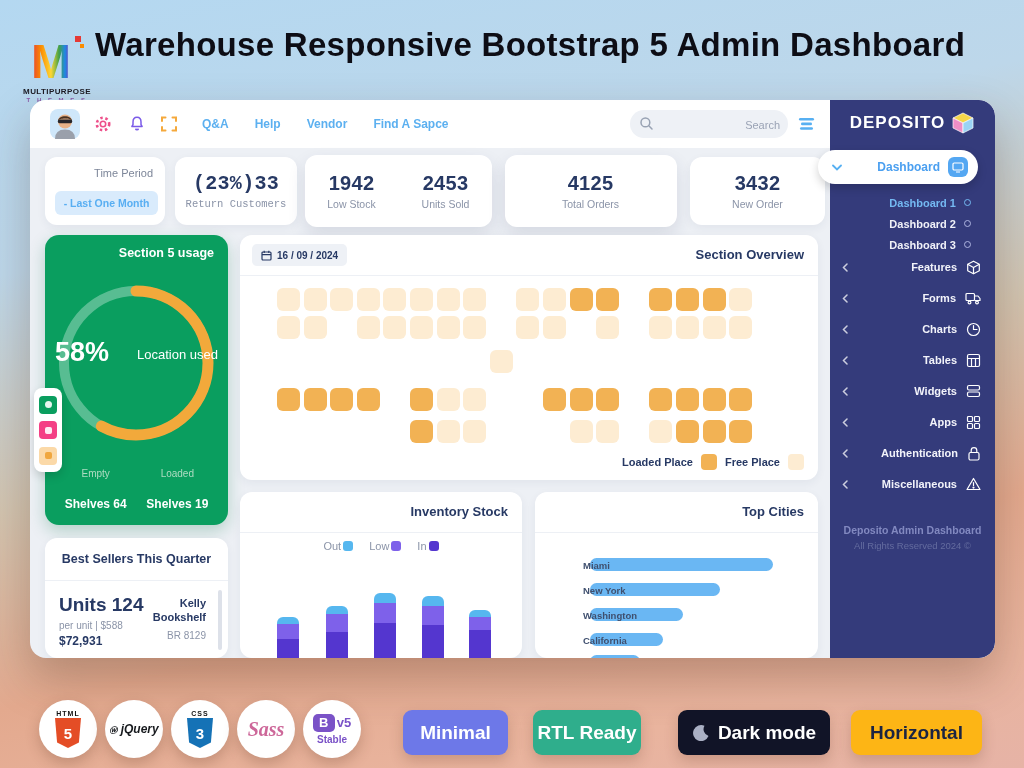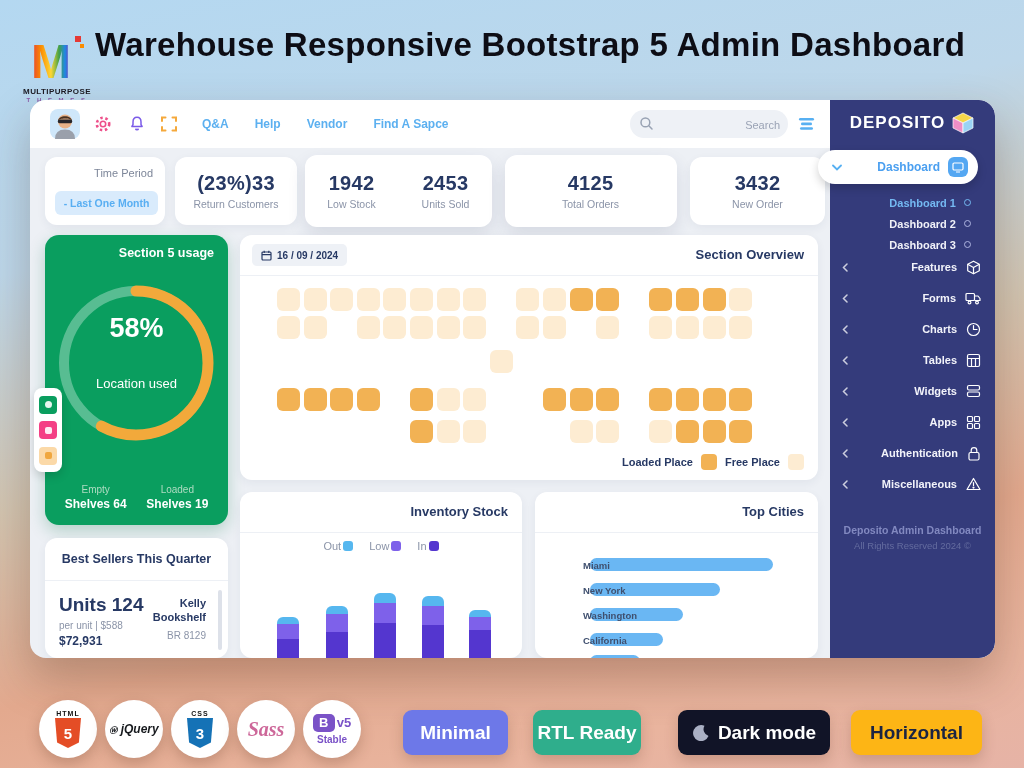--- a/index.html
+++ b/index.html
@@ -54,27 +54,27 @@
   .stat-cell{flex:1;text-align:center;}
   .vdiv{width:1px;background:#e7eaf0;margin:10px 0;}
   .tp-label{position:absolute;right:12px;top:10px;font-size:11px;color:#7d8699;}
   .tp-chip{position:absolute;left:10px;bottom:10px;width:103px;height:24px;background:#d9ebfc;border-radius:6px;
            color:#58aef2;font-size:10.5px;font-weight:bold;display:flex;align-items:center;justify-content:center;cursor:pointer;}
 
   
   .usage-card{left:15px;top:135px;width:183px;height:290px;background:#0a9e5f;border-radius:14px;
               box-shadow:0 6px 16px rgba(10,120,70,.25);}
   .usage-title{position:absolute;right:14px;top:11px;color:#fff;font-size:12.5px;font-weight:bold;}
-  .donut-center{position:absolute;left:0;top:0;width:100%;height:100%;display:flex;flex-direction:column;
+  .donut-center{position:absolute;left:0;top:0;width:100%;height:100%;display:flex;flex-direction:row;
                 align-items:center;justify-content:center;color:#fff;gap:28px;}
   .donut-pct{font-size:27px;font-weight:bold;}
   .donut-cap{font-size:13px;margin-top:4px;}
   .usage-stats{position:absolute;left:0;bottom:14px;width:100%;display:flex;justify-content:space-evenly;text-align:center;}
   .us-lab{color:#aedcc2;font-size:10px;}
-  .us-val{color:#fff;font-size:12px;font-weight:bold;margin-top:2px;}
+  .us-val{color:#fff;font-size:12px;font-weight:bold;margin-top:18px;}
 
   
   .mini-bar{left:4px;top:288px;width:28px;height:84px;background:#fff;border-radius:8px;
             box-shadow:0 4px 10px rgba(0,0,0,.15);display:flex;flex-direction:column;align-items:center;
             justify-content:space-evenly;}
   .mini-btn{width:18px;height:18px;border-radius:4px;display:flex;align-items:center;justify-content:center;cursor:pointer;}
   .mini-glyph{width:7px;height:7px;border-radius:2px;background:rgba(255,255,255,.9);}
 
   
   .overview{left:210px;top:135px;width:578px;height:245px;}
@@ -200,21 +200,21 @@
           <rect x="3" y="5.6" width="11" height="2.6" rx="1.3" fill="#57b0f2"></rect>
           <rect x="2" y="10.2" width="13" height="2.6" rx="1.3" fill="#57b0f2"></rect>
         </svg>
       </div>
     </div>
 
     <div class="abs card" style="left:15px;top:57px;width:120px;height:68px;">
       <div class="tp-label">Time Period</div>
       <div class="tp-chip">- Last One Month</div>
     </div>
-    <div class="abs card" style="left:145px;top:57px;width:122px;height:68px;display:flex;align-items:center;">
+    <div class="abs card" style="left:145px;top:57px;width:122px;height:68px;display:flex;align-items:center;font-family:Liberation Mono, monospace;">
       <div class="stat-cell">
         <div class="stat-val">(23%)33</div>
         <div class="stat-lab">Return Customers</div>
       </div>
     </div>
     <div class="abs card" style="left:275px;top:55px;width:187px;height:72px;display:flex;align-items:center;box-shadow:0 8px 18px rgba(40,50,90,.12);">
       <div class="stat-cell">
         <div class="stat-val">1942</div>
         <div class="stat-lab">Low Stock</div>
       </div>

